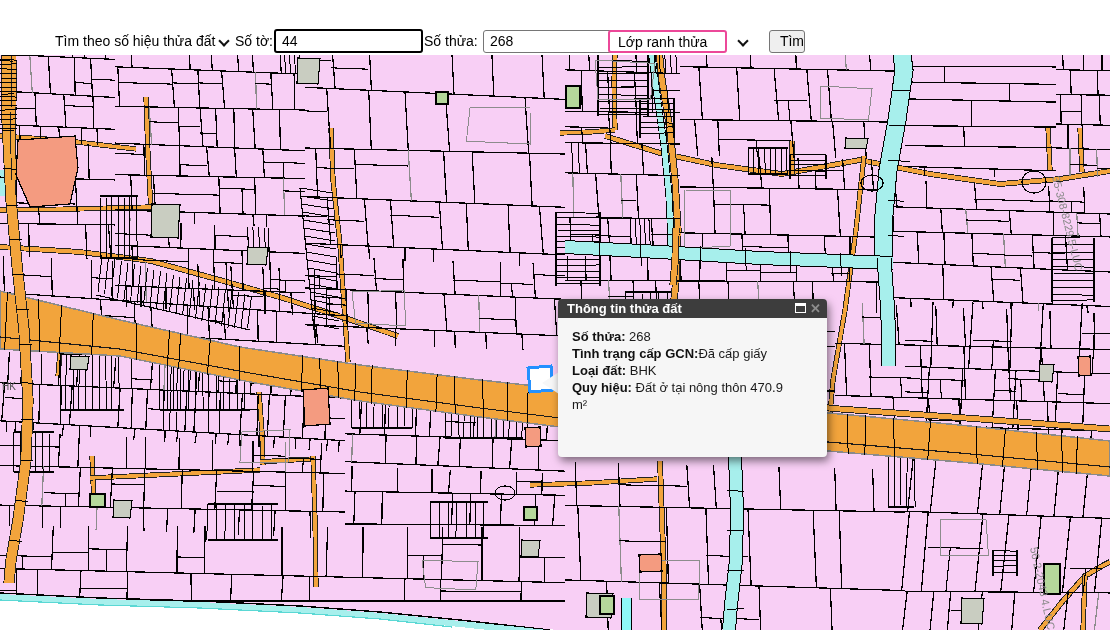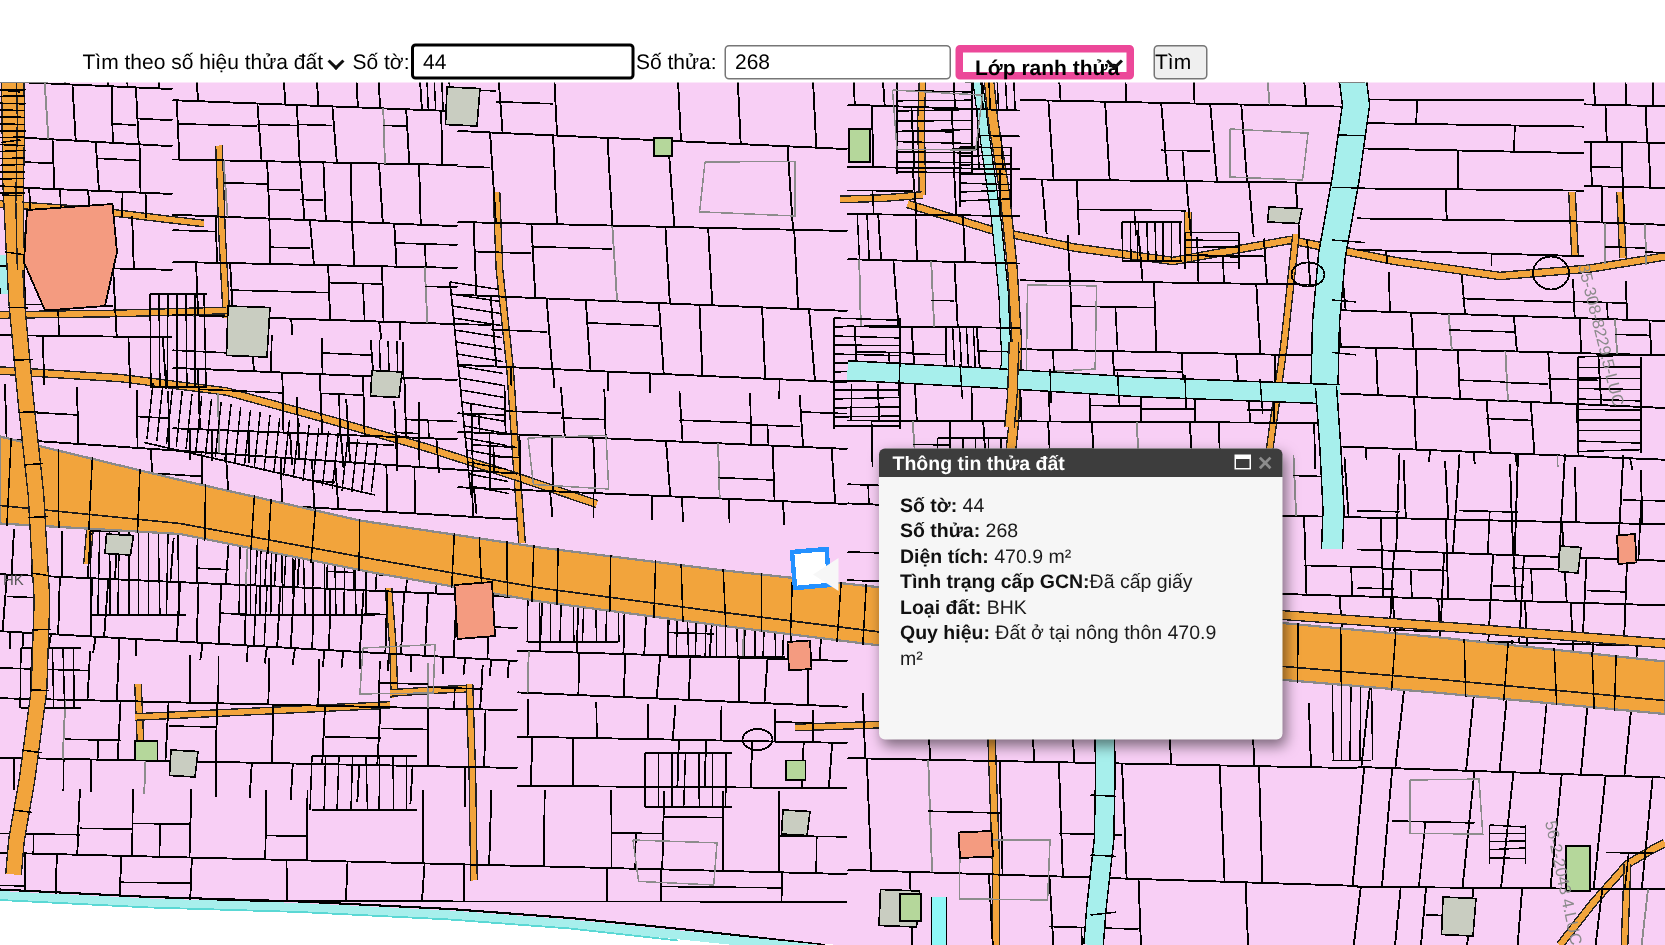--- a/index.html
+++ b/index.html
@@ -4,25 +4,25 @@
 * { margin:0; padding:0; box-sizing:border-box; }
 html,body { width:1110px; height:630px; overflow:hidden; font-family:"Liberation Sans", sans-serif; background:#fff; }
 #toolbar { position:absolute; left:0; top:0; width:1110px; height:28px; background:#fff; font-size:14px; color:#000;margin-top:27px; }
 #toolbar .it { position:absolute; top:0; height:28px; line-height:28px; white-space:nowrap; }
 #sel1 { left:55px; }
 .chev { position:absolute; width:8px; height:8px; border-right:2px solid #111; border-bottom:2px solid #111; transform:rotate(45deg); }
 #inp1 { position:absolute; left:274px; top:2px; width:149px; height:24px; border:2px solid #000; border-radius:3px; background:#fff; font-size:14px; line-height:20px; padding-left:6px; }
 #lbl1 { left:235px; }
 #lbl2 { left:424px; }
 #inp2 { position:absolute; left:483px; top:3px; width:151px; height:23px; border:1px solid #767676; border-radius:3px; background:#fff; font-size:14px; line-height:21px; padding-left:6px; }
-#sel2 { position:absolute; left:637px; top:3px; width:119px; height:23px; border:5px solid #ec4899; border-radius:3px; background:#fff; font-size:14px; line-height:21px; padding-left:8px;font-weight:bold; }
-#btn { position:absolute; left:769px; top:3px; width:36px; height:23px; border:1px solid #767676; border-radius:3px; background:#efefef; font-size:14px; line-height:21px; text-align:left; }
+#sel2 { position:absolute; left:608px; top:3px; width:119px; height:23px; border:2px solid #ec4899; border-radius:3px; background:#fff; font-size:14px; line-height:21px; padding-left:8px; }
+#btn { position:absolute; left:769px; top:3px; width:36px; height:23px; border:1px solid #767676; border-radius:3px; background:#efefef; font-size:14px; line-height:21px; text-align:right; }
 #coords { left:825px; }
 #map { position:absolute; left:0; top:0; }
-#popup { position:absolute; left:558px; top:299px; width:269px; height:194px; background:#f6f6f6; border-radius:5px 5px 4px 4px; box-shadow:2px 4px 9px rgba(0,0,0,0.5); font-size:13px;margin-left:28px; }
+#popup { position:absolute; left:558px; top:299px; width:269px; height:158px; background:#f6f6f6; border-radius:5px 5px 4px 4px; box-shadow:2px 4px 9px rgba(0,0,0,0.5); font-size:13px; }
 #popup .hd { height:19px; background:#3d3d3d; border-radius:4px 4px 0 0; color:#fff; font-weight:bold; line-height:19px; padding-left:9px; font-size:13px; }
 #popup .bd { padding:10px 12px 0 14px; line-height:17px; color:#1a1a1a; }
 #popup .bd b { color:#111; }
 .maxi { position:absolute; right:21px; top:4px; width:11px; height:10px; border:1.5px solid #fff; border-top:3.5px solid #fff; background:transparent; }
 .clo { position:absolute; right:4px; top:3px; width:13px; height:13px; color:#8d8d8d; font-size:13px; font-weight:bold; line-height:13px; }
 #tail { position:absolute; left:542px; top:372px; width:0; height:0; border-top:11px solid transparent; border-bottom:11px solid transparent; border-right:17px solid #f7f7f7; }
 </style></head>
 <body>
 <svg id="map" width="1110" height="630" viewBox="0 0 1110 630" font-family="Liberation Sans, sans-serif" shape-rendering="crispEdges">
 <rect x="0" y="28" width="1110" height="602" fill="#f8cff5"></rect>
@@ -1214,21 +1214,19 @@
  <span class="it" id="lbl2">Số thửa:</span>
  <div id="inp2">268</div>
  <div id="sel2">Lớp ranh thửa</div>
  <span class="chev" style="left:739px;top:10px"></span>
  <div id="btn">Tìm</div>
 </div>
 <div id="tail"></div>
 <div id="popup">
  <div class="hd">Thông tin thửa đất<span class="maxi"></span><span class="clo">✕</span></div>
  <div class="bd">
-  <div><b>Số tờ:</b> 44</div>
   <div><b>Số thửa:</b> 268</div>
-  <div><b>Diện tích:</b> 470.9 m²</div>
   <div><b>Tình trạng cấp GCN:</b>Đã cấp giấy</div>
   <div><b>Loại đất:</b> BHK</div>
   <div><b>Quy hiệu:</b> Đất ở tại nông thôn 470.9</div>
   <div>m²</div>
  </div>
 </div>
 
 </body></html>

